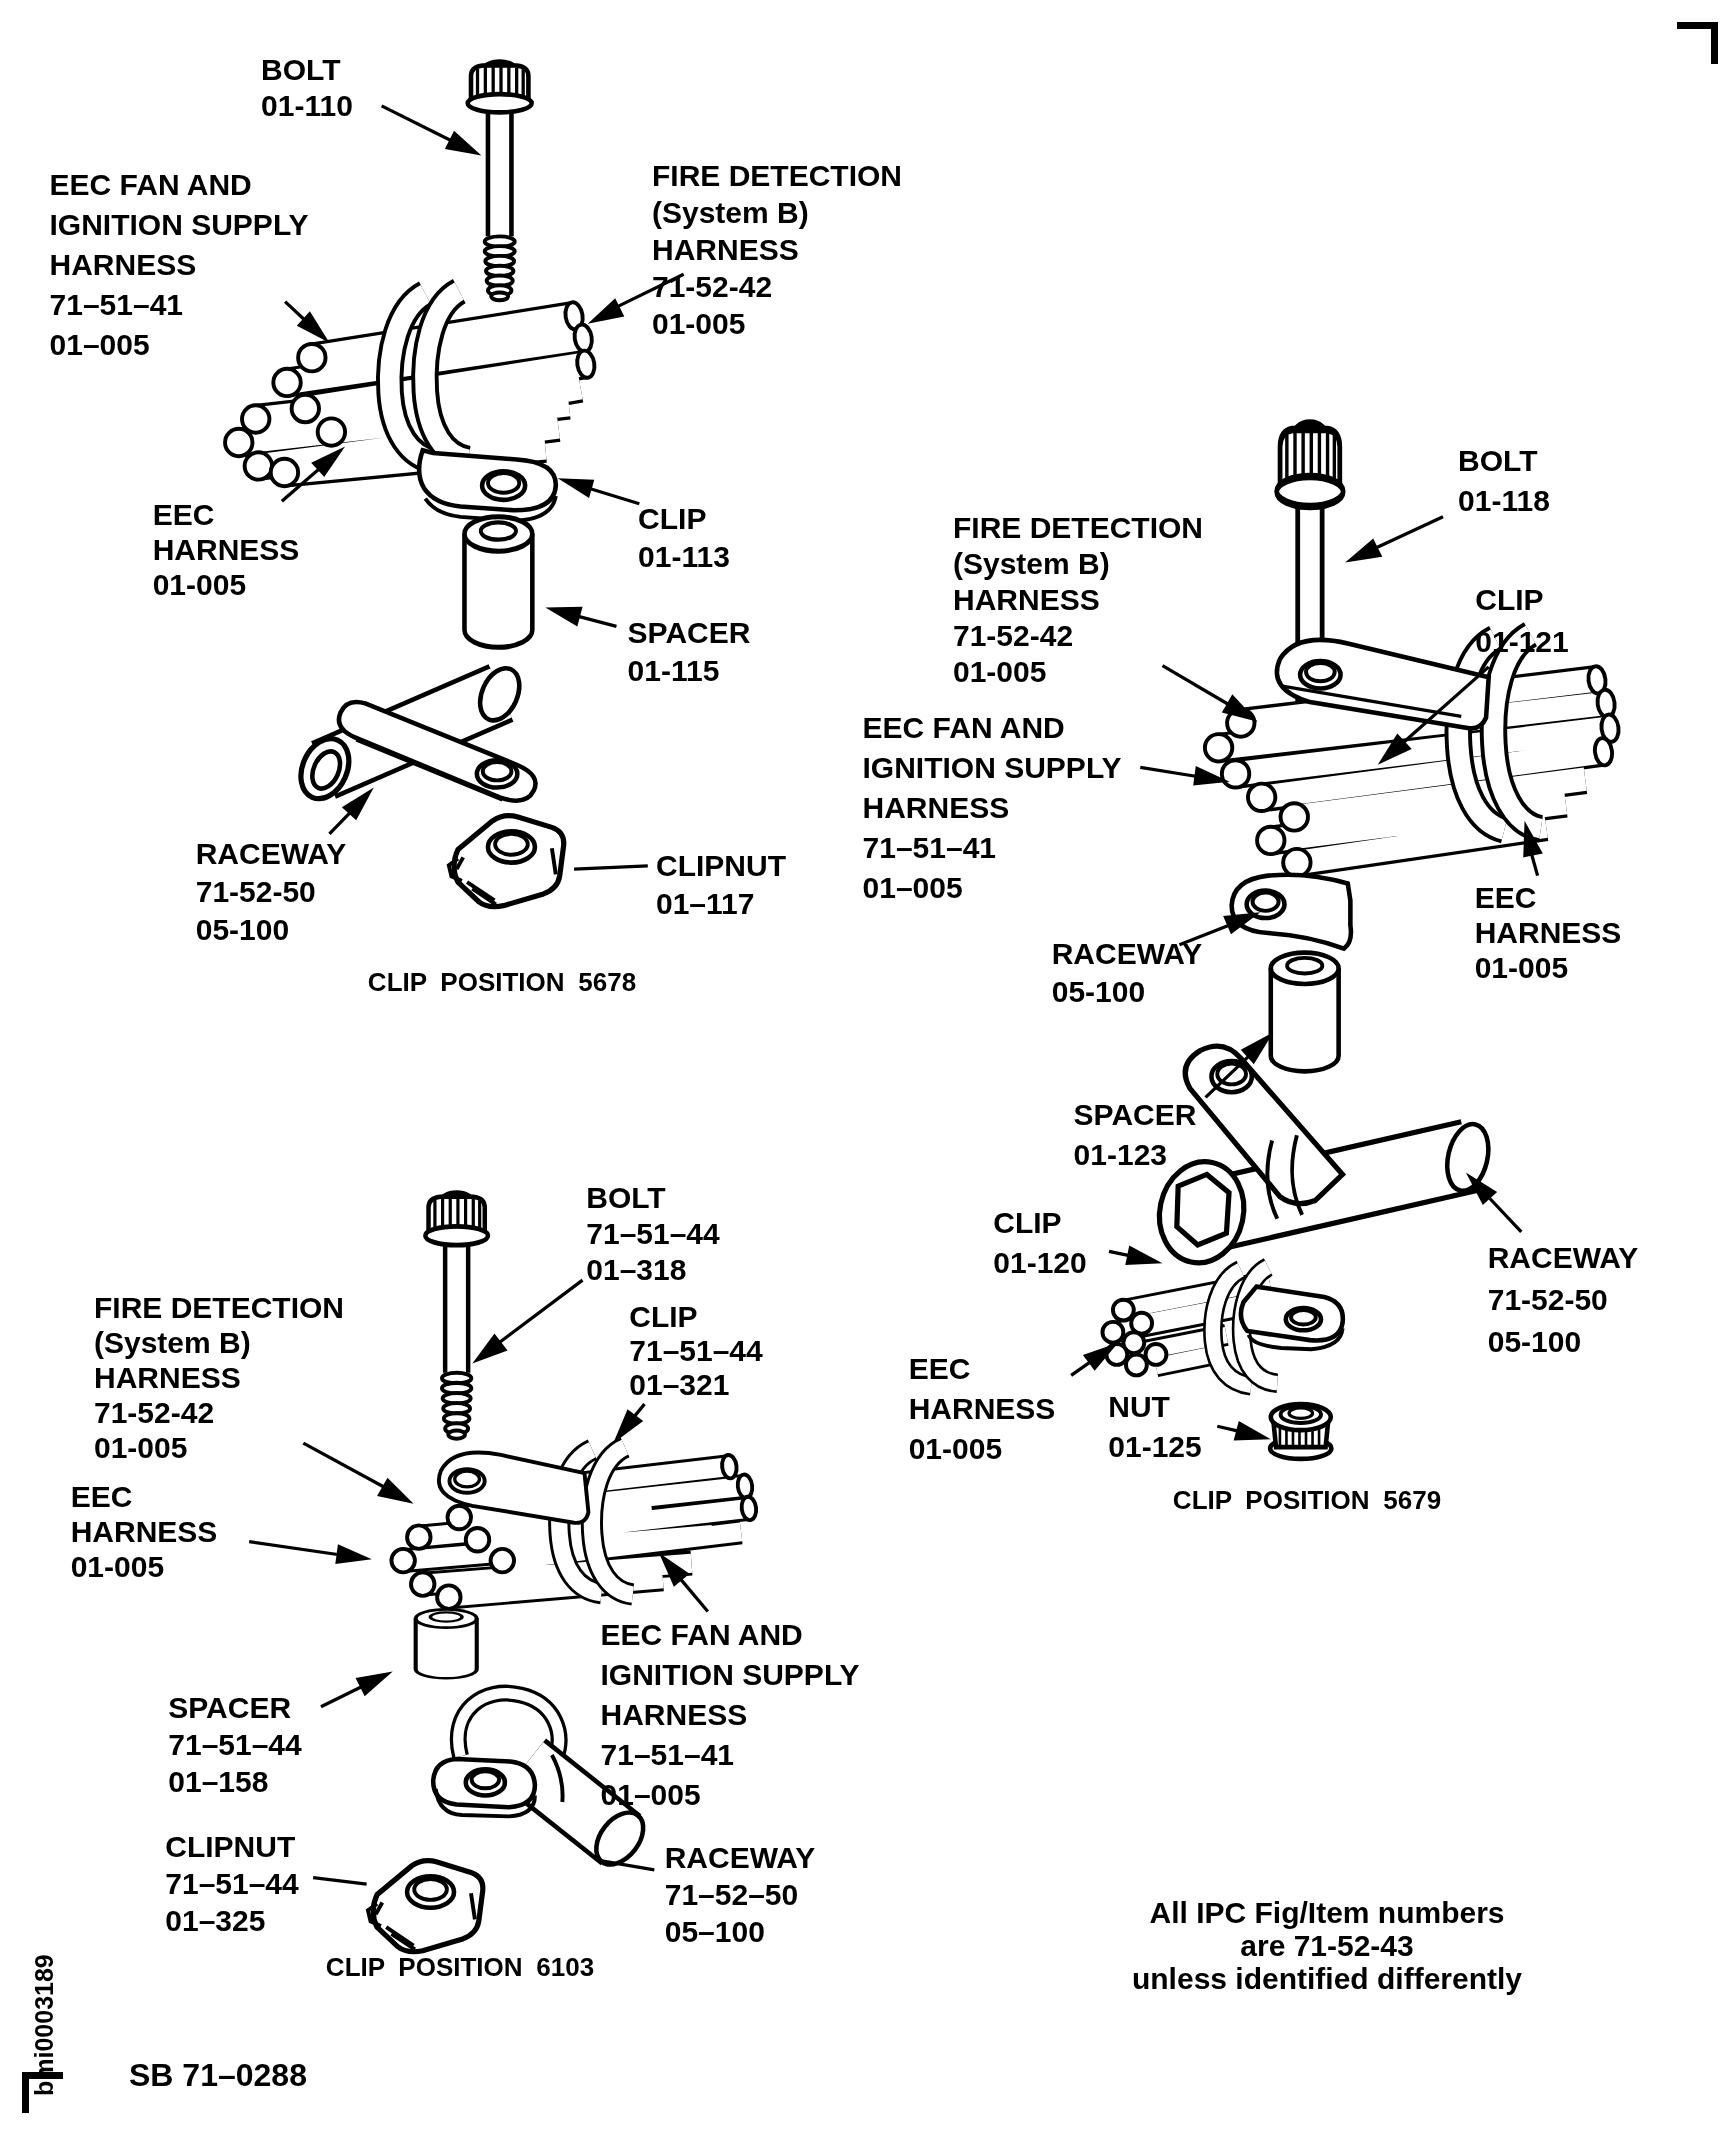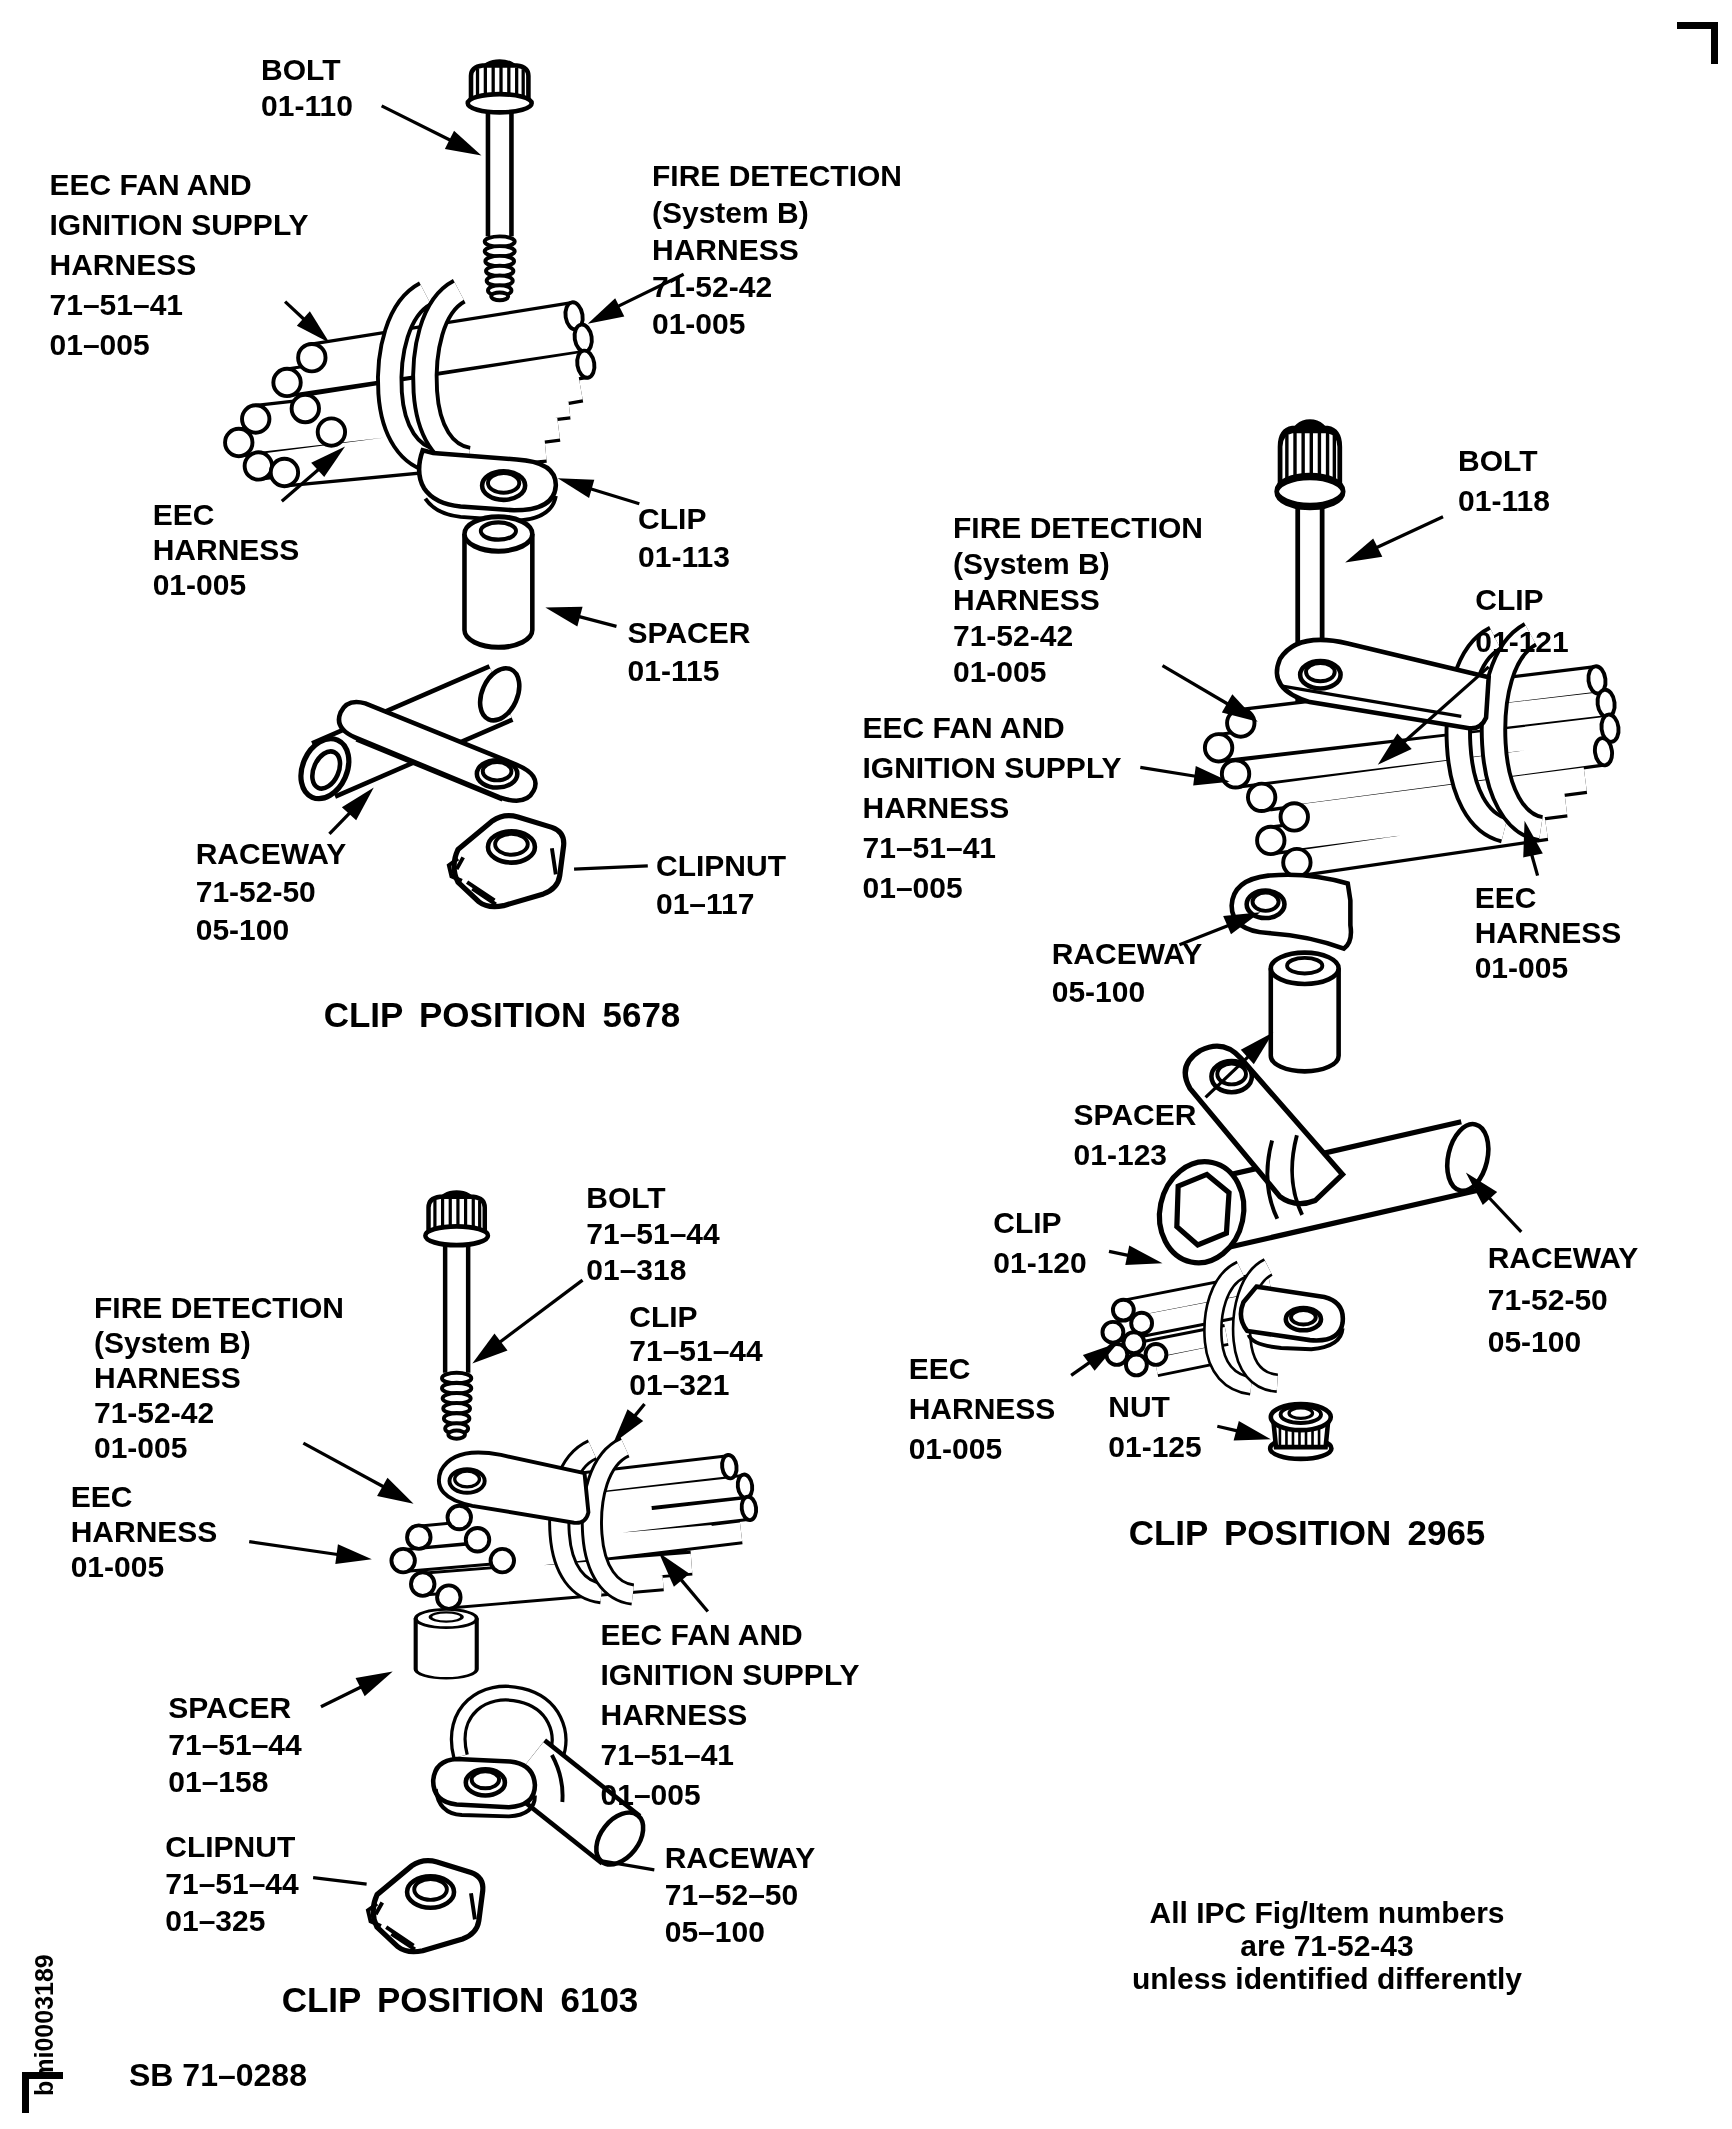--- a/index.html
+++ b/index.html
@@ -1,20 +1,20 @@
 <!DOCTYPE html>
 <html style="font-size:10.4px"><head>
 <meta charset="utf-8">
 <style>
   html,body{margin:0;padding:0;background:#fff;}
   body{width:1732px;height:2129px;position:relative;overflow:hidden;
        font-family:"Liberation Sans",sans-serif;font-weight:700;color:#000;}
   .lb{position:absolute;transform:translateX(-50%);
       font-size:30px;line-height:37px;white-space:nowrap;letter-spacing:0;}
-  .cap{position:absolute;transform:translateX(-50%);font-size:35px;white-space:nowrap;word-spacing:6.5px;margin-top:28px;}
+  .cap{position:absolute;transform:translateX(-50%);font-size:26px;white-space:nowrap;word-spacing:6.5px;}
   .art{position:absolute;left:0;top:0;}
   .note{position:absolute;transform:translateX(-50%);text-align:center;font-size:30px;line-height:33px;white-space:nowrap;}
   .sb{position:absolute;font-size:32px;white-space:nowrap;}
   .bmi{position:absolute;font-size:25px;white-space:nowrap;transform-origin:0 0;transform:rotate(-90deg);font-weight:700;}
   .mark{position:absolute;}
   svg{display:block;}
 </style>
 </head>
 <body>
 
@@ -370,21 +370,21 @@
 </div>
 <div class="lb" style="left:982px;top:1349px;line-height:40px;">
   <div>EEC</div>
   <div>HARNESS</div>
   <div>01-005</div>
 </div>
 <div class="lb" style="left:1155px;top:1387px;line-height:40px;">
   <div>NUT</div>
   <div>01-125</div>
 </div>
-<div class="cap" style="left:1307px;top:1485px;">CLIP POSITION 2965</div>
+<div class="cap" style="left:1307px;top:1485px;">CLIP POSITION 5679</div>
 
 <div class="lb" style="left:653px;top:1180px;line-height:36px;">
   <div>BOLT</div>
   <div>71–51–44</div>
   <div>01–318</div>
 </div>
 <div class="lb" style="left:219px;top:1290px;line-height:35px;">
   <div>FIRE DETECTION</div>
   <div>(System B)</div>
   <div>HARNESS</div>

